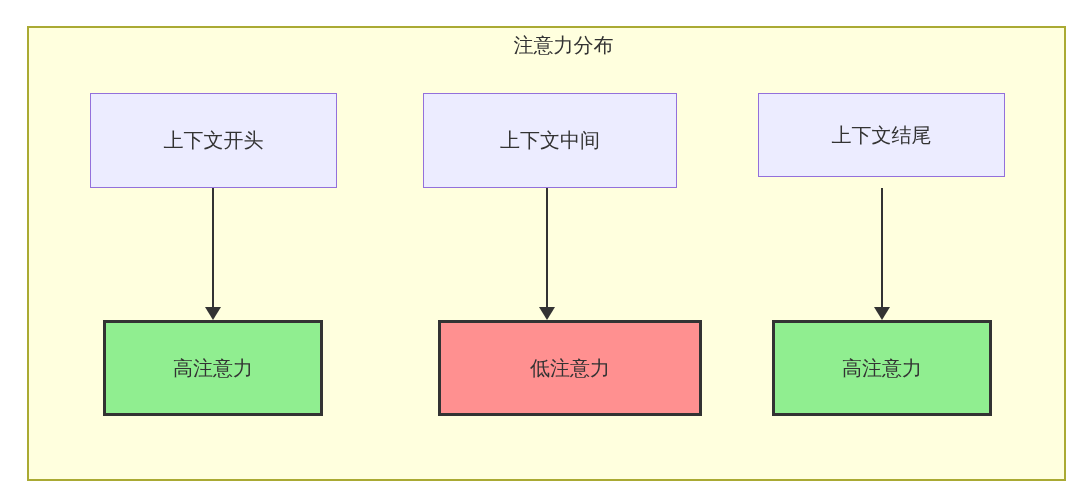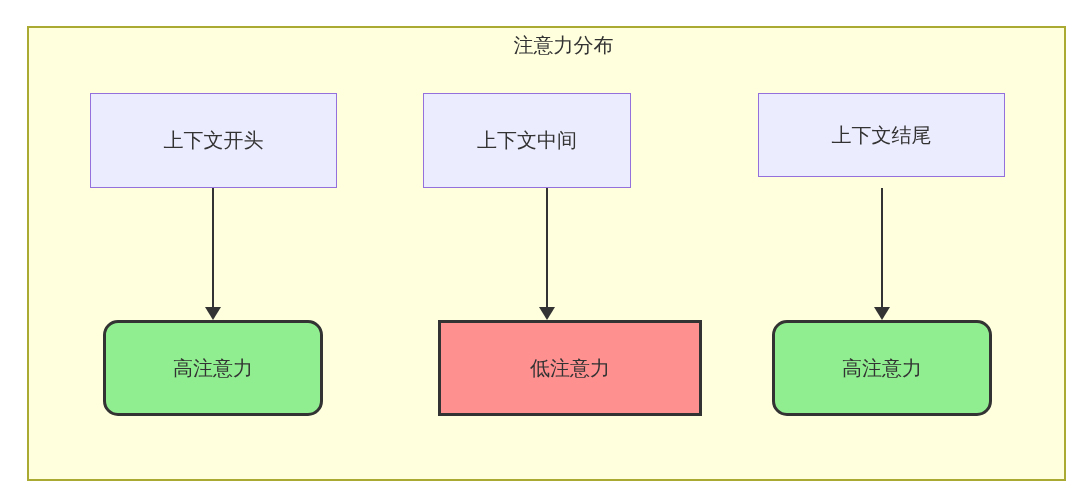--- a/index.html
+++ b/index.html
@@ -45,25 +45,25 @@
     color: var(--text, #333333);
     text-align: center;
   }
   .node.source {
     background: var(--node-fill, #ececff);
     border: 1.5px solid var(--node-border, #9370db);
   }
   .node.result {
     border: 3px solid var(--result-border, #333333);
   }
-  .node.high { background: var(--high-fill, #90ee90); border-radius: 15px; }
+  .node.high { background: var(--high-fill, #90ee90); }
   .node.low  { background: var(--low-fill, #ff9090); }
 
   #node-top-1 { left: 90px;  top: 93px; width: 247px; height: 95px; }
-  #node-top-2 { left: 423px; top: 93px; width: 208px; height: 95px; }
+  #node-top-2 { left: 423px; top: 93px; width: 254px; height: 95px; }
   #node-top-3 { left: 758px; top: 93px; width: 247px; height: 84px; }
   #node-bot-1 { left: 103px; top: 320px; width: 220px; height: 96px; }
   #node-bot-2 { left: 438px; top: 320px; width: 264px; height: 96px; }
   #node-bot-3 { left: 772px; top: 320px; width: 220px; height: 96px; }
 
   .edge {
     position: absolute;
     top: 188px;
     width: 16px;
     height: 132px;

